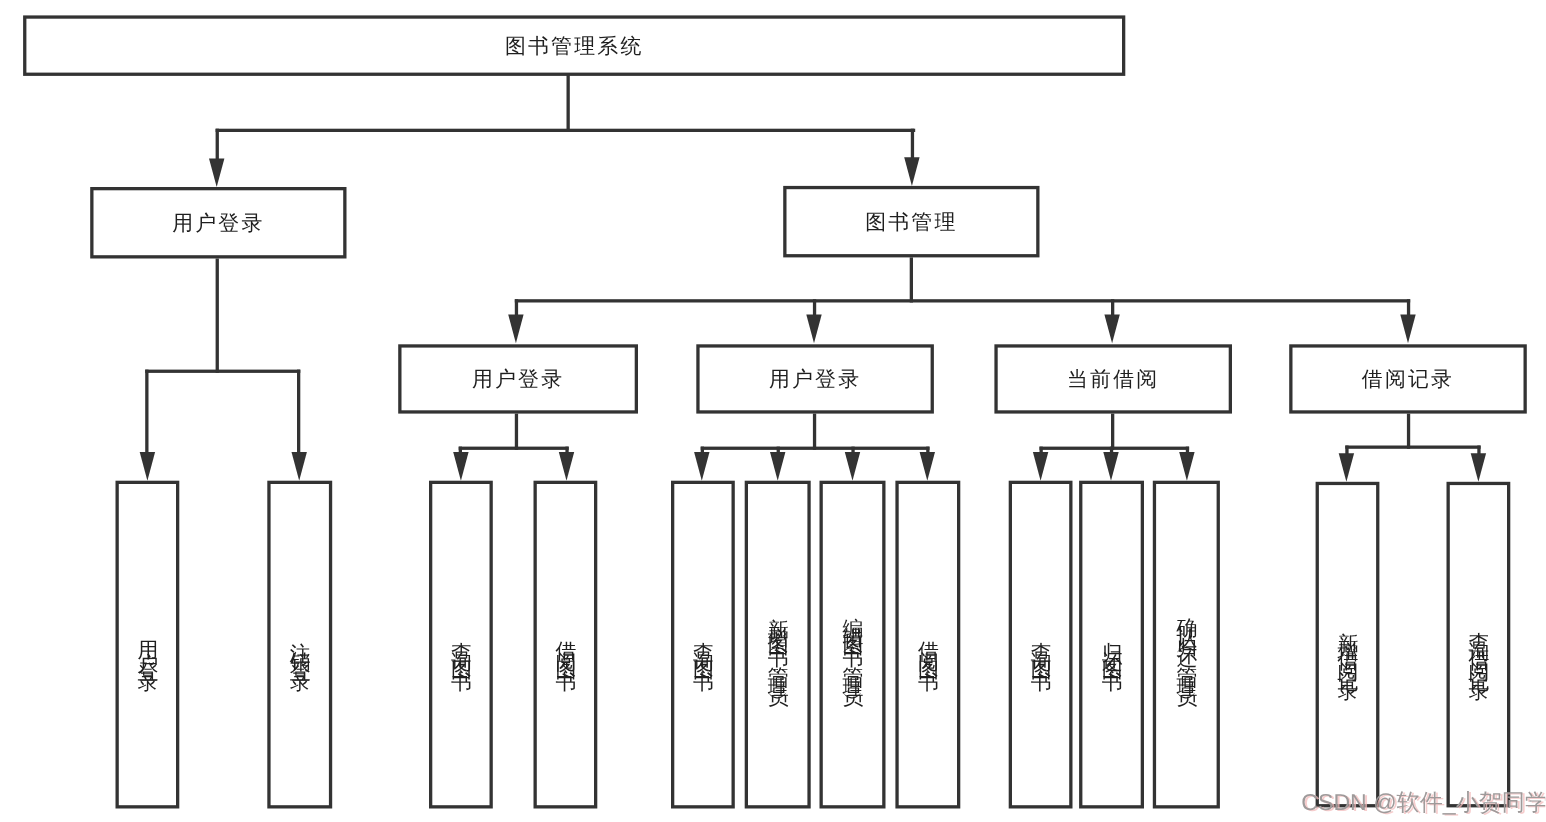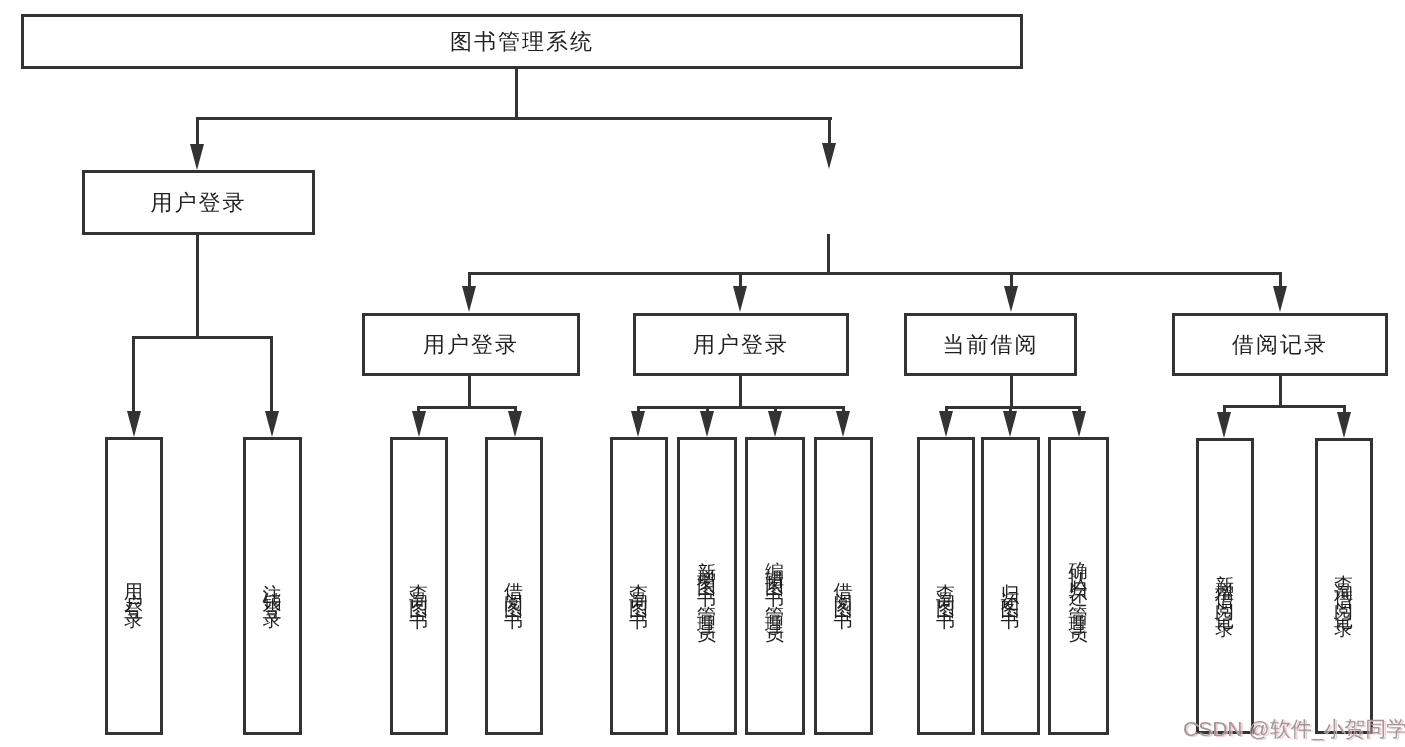--- a/index.html
+++ b/index.html
@@ -15,21 +15,21 @@
     position: absolute;
     box-sizing: border-box;
     border: 3px solid #333333;
     background: #ffffff;
     display: flex;
     align-items: center;
     justify-content: center;
     color: #1f1f1f;
   }
   .hlabel {
-    font-size: 22px;
+    font-size: 19px;
     letter-spacing: 2px;
     white-space: nowrap;
   }
   .vtext {
     writing-mode: vertical-rl;
     font-size: 19px;
     letter-spacing: 9px;
     line-height: 1;
     color: #1f1f1f;
     max-height: 286px;
@@ -71,20 +71,23 @@
   <div class="vline" style="left:515px; top:68px; height:52px;"></div>
   <div class="hline" style="left:196px; top:117px; width:636px;"></div>
   <div class="vline" style="left:196px; top:117px; height:30px;"></div>
   <div class="arrow" style="left:190px; top:144px;"></div>
   <div class="vline" style="left:828px; top:117px; height:30px;"></div>
   <div class="arrow" style="left:822px; top:143px;"></div>
 
   <div class="box" style="left:82px; top:170px; width:233px; height:65px;">
     <span class="hlabel">用户登录</span>
   </div>
+  <div class="box" style="left:712px; top:169px; width:233px; height:65px;">
+    <span class="hlabel">图书管理</span>
+  </div>
 
   <div class="vline" style="left:196px; top:235px; height:104px;"></div>
   <div class="hline" style="left:132px; top:336px; width:141px;"></div>
   <div class="vline" style="left:132px; top:336px; height:80px;"></div>
   <div class="arrow" style="left:127px; top:411px;"></div>
   <div class="vline" style="left:270px; top:336px; height:80px;"></div>
   <div class="arrow" style="left:265px; top:411px;"></div>
 
   <div class="vline" style="left:827px; top:234px; height:41px;"></div>
   <div class="hline" style="left:468px; top:272px; width:814px;"></div>
@@ -96,21 +99,21 @@
   <div class="arrow" style="left:1004px; top:286px;"></div>
   <div class="vline" style="left:1279px; top:272px; height:16px;"></div>
   <div class="arrow" style="left:1273px; top:286px;"></div>
 
   <div class="box" style="left:362px; top:313px; width:218px; height:63px;">
     <span class="hlabel">用户登录</span>
   </div>
   <div class="box" style="left:633px; top:313px; width:216px; height:63px;">
     <span class="hlabel">用户登录</span>
   </div>
-  <div class="box" style="left:904px; top:313px; width:173px; height:63px;">
+  <div class="box" style="left:904px; top:313px; width:216px; height:63px;">
     <span class="hlabel">当前借阅</span>
   </div>
   <div class="box" style="left:1172px; top:313px; width:216px; height:63px;">
     <span class="hlabel">借阅记录</span>
   </div>
 
   <div class="vline" style="left:468px; top:376px; height:33px;"></div>
   <div class="hline" style="left:417px; top:406px; width:100px;"></div>
   <div class="vline" style="left:417px; top:406px; height:10px;"></div>
   <div class="arrow" style="left:412px; top:411px;"></div>

